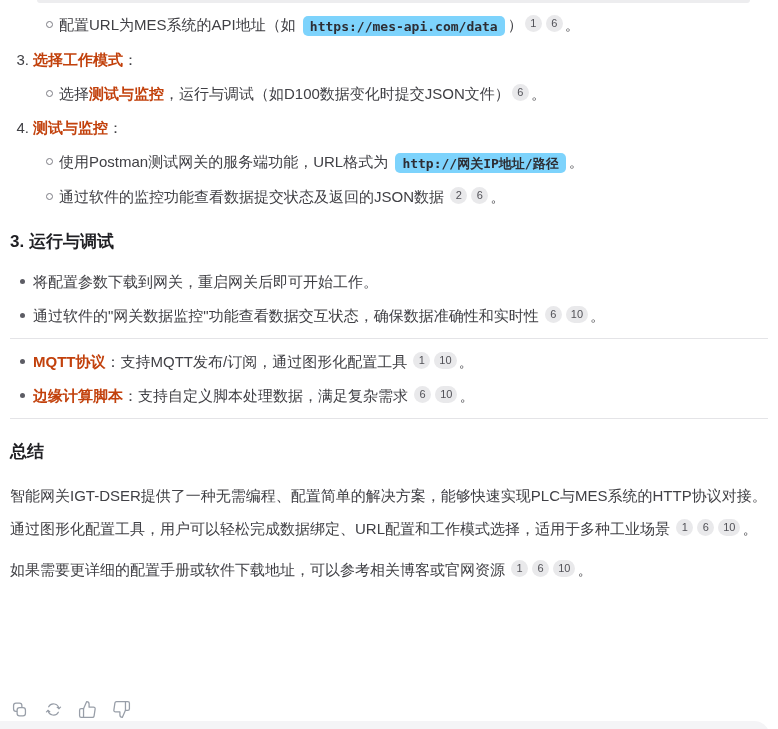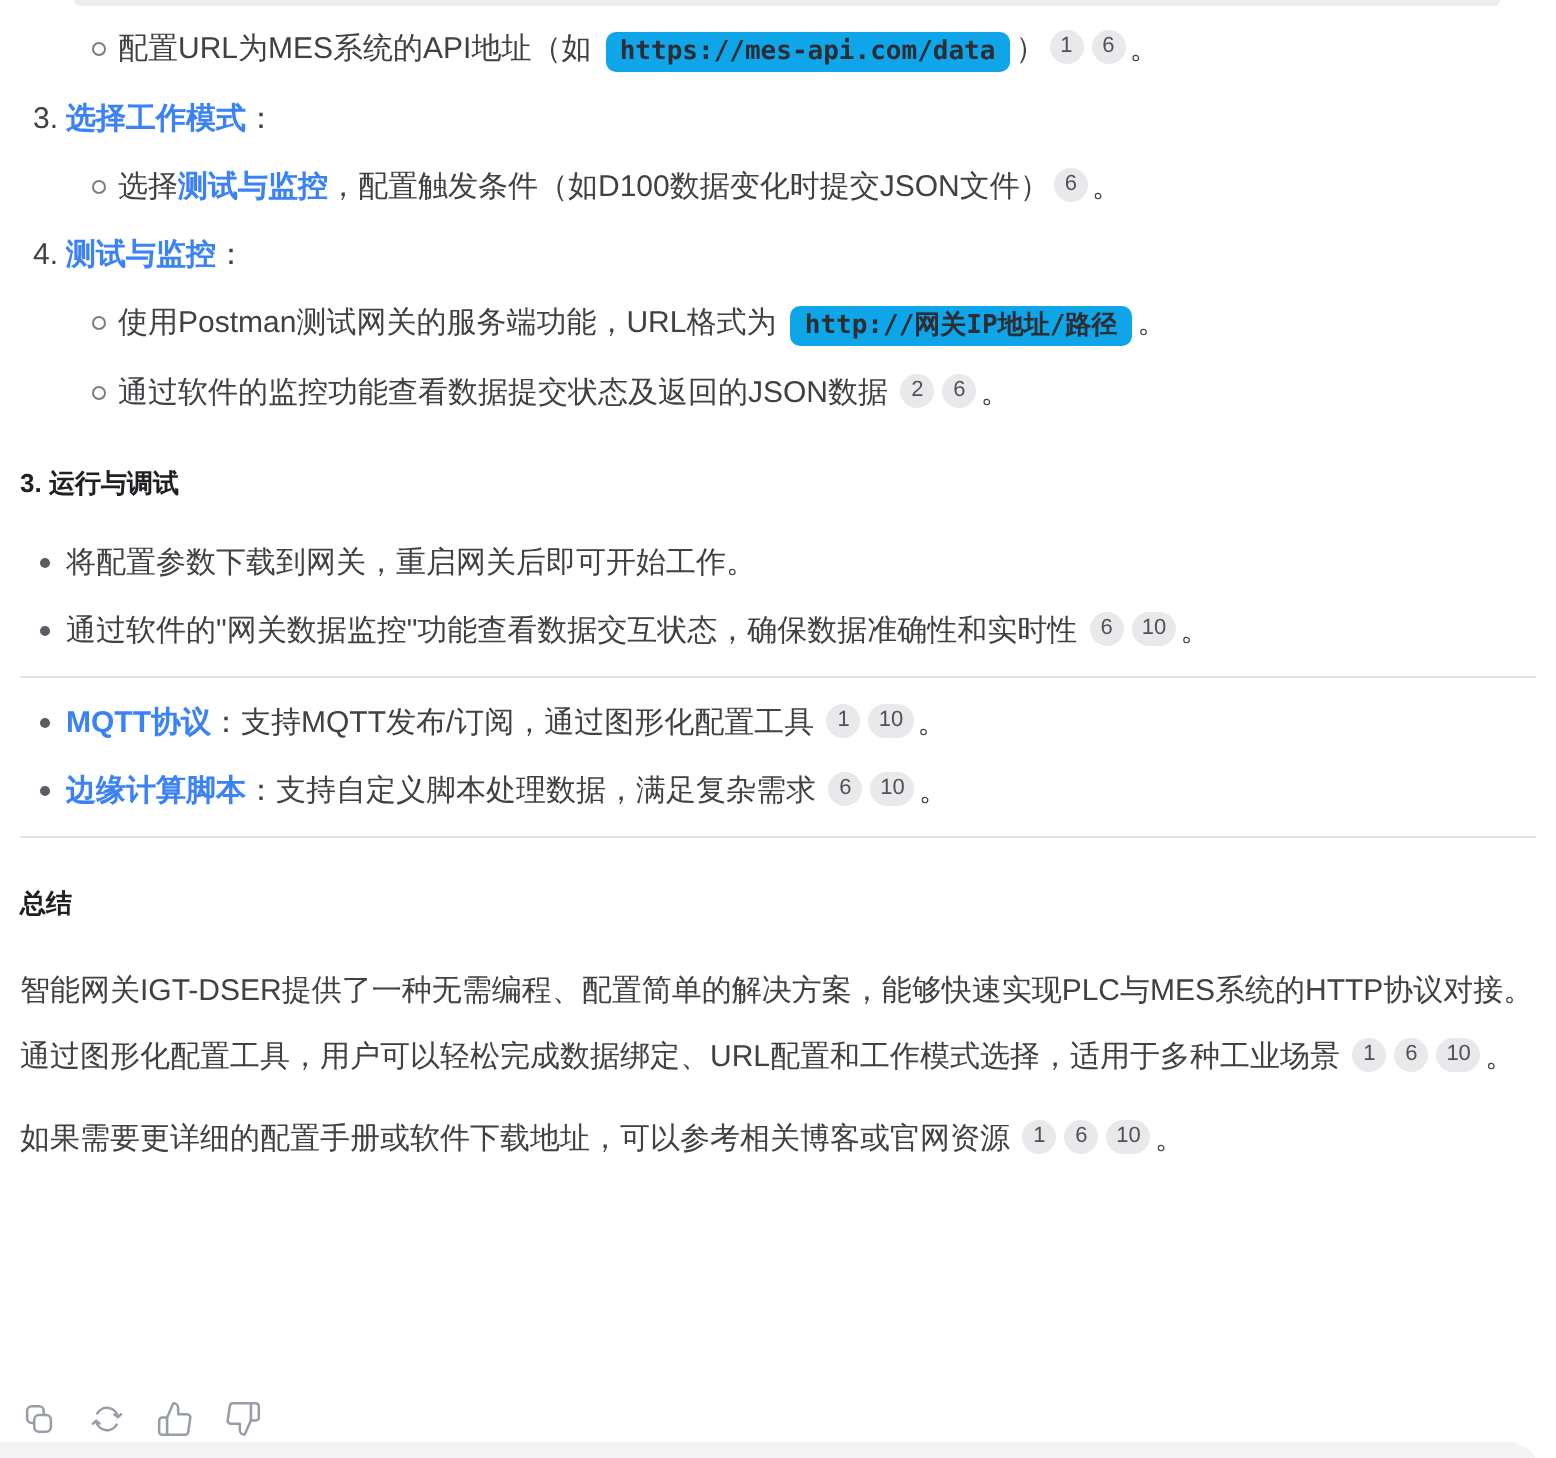--- a/index.html
+++ b/index.html
@@ -14,35 +14,35 @@
   
   .cut-chip{height:3px;background:#ededef;margin-left:27px;width:713px;border-radius:0 0 4px 4px;}
   .line{position:relative;margin:9px 0;line-height:25px;}
   .line.sub{padding-left:49px;}
   .line.bullet{padding-left:23px;}
   .line.ordered{padding-left:23px;}
   .marker-circle{position:absolute;left:36px;top:9px;width:5px;height:5px;border:1px solid #7c7c84;border-radius:50%;background:#fff;}
   .marker-dot{position:absolute;left:10px;top:10px;width:5px;height:5px;border-radius:50%;background:#5c5c64;}
   .num{position:absolute;left:0;top:0;width:19px;text-align:right;color:#404045;}
   .seg{color:#404045;text-align:right;}
-  .seg.bold{font-weight:700;color:#3b82f6;}
+  .seg.bold{font-weight:700;color:#c2410c;}
   .code{
     font-family:"DejaVu Sans Mono","Liberation Mono",monospace;
     font-weight:700;font-size:13px;color:#2d2d33;
-    background:#0ea5e9;border-radius:5px;padding:2.5px 7px;margin:0 3px;
+    background:#7dd3fc;border-radius:5px;padding:2.5px 7px;margin:0 3px;
     white-space:nowrap;
   }
   .badge{
     display:inline-flex;align-items:center;justify-content:center;
     box-sizing:border-box;min-width:17px;height:17px;padding:0 5px;
     border-radius:9px;background:#e9e9eb;color:#515157;
     font-size:11px;line-height:17px;margin:0 2px;
     transform:translateY(-3px);cursor:pointer;
   }
-  .heading{font-size:13px;font-weight:700;color:#202024;line-height:26px;margin:20px 0 14px;}
+  .heading{font-size:17px;font-weight:700;color:#202024;line-height:26px;margin:20px 0 14px;}
   .hr{border-top:1px solid #e4e4e7;margin:10px 0;}
   .para{line-height:33px;margin:8px 0;}
   .para.tight{margin-top:4px;}
   .action-bar{position:absolute;left:6px;top:696px;display:flex;gap:8px;}
   .icon-btn{
     width:26px;height:26px;border:none;background:transparent;padding:0;margin:0;
     display:flex;align-items:center;justify-content:center;cursor:pointer;border-radius:6px;
   }
   .icon-btn svg{display:block;}
   .composer{
@@ -51,21 +51,21 @@
   }
 </style>
 </head>
 <body>
 
 <div class="content">
   <div>
       <div class="cut-chip"></div>
       <div class="line sub"><span class="marker-circle"></span><span class="seg">配置URL为MES系统的API地址（如 </span><span class="code">https://mes-api.com/data</span><span class="seg">）</span><span class="badge">1</span><span class="badge">6</span><span class="seg">。</span></div>
       <div class="line ordered"><span class="num">3.</span><span class="seg bold">选择工作模式</span><span class="seg">：</span></div>
-      <div class="line sub"><span class="marker-circle"></span><span class="seg">选择</span><span class="seg bold">测试与监控</span><span class="seg">，配置触发条件（如D100数据变化时提交JSON文件）</span><span class="badge">6</span><span class="seg">。</span></div>
+      <div class="line sub"><span class="marker-circle"></span><span class="seg">选择</span><span class="seg bold">测试与监控</span><span class="seg">，运行与调试（如D100数据变化时提交JSON文件）</span><span class="badge">6</span><span class="seg">。</span></div>
       <div class="line ordered"><span class="num">4.</span><span class="seg bold">测试与监控</span><span class="seg">：</span></div>
       <div class="line sub"><span class="marker-circle"></span><span class="seg">使用Postman测试网关的服务端功能，URL格式为 </span><span class="code">http://网关IP地址/路径</span><span class="seg">。</span></div>
       <div class="line sub"><span class="marker-circle"></span><span class="seg">通过软件的监控功能查看数据提交状态及返回的JSON数据 </span><span class="badge">2</span><span class="badge">6</span><span class="seg">。</span></div>
       <div class="heading">3. 运行与调试</div>
       <div class="line bullet"><span class="marker-dot"></span><span class="seg">将配置参数下载到网关，重启网关后即可开始工作。</span></div>
       <div class="line bullet"><span class="marker-dot"></span><span class="seg">通过软件的"网关数据监控"功能查看数据交互状态，确保数据准确性和实时性 </span><span class="badge">6</span><span class="badge">10</span><span class="seg">。</span></div>
       <div class="hr"></div>
       <div class="line bullet"><span class="marker-dot"></span><span class="seg bold">MQTT协议</span><span class="seg">：支持MQTT发布/订阅，通过图形化配置工具 </span><span class="badge">1</span><span class="badge">10</span><span class="seg">。</span></div>
       <div class="line bullet"><span class="marker-dot"></span><span class="seg bold">边缘计算脚本</span><span class="seg">：支持自定义脚本处理数据，满足复杂需求 </span><span class="badge">6</span><span class="badge">10</span><span class="seg">。</span></div>
       <div class="hr"></div>

